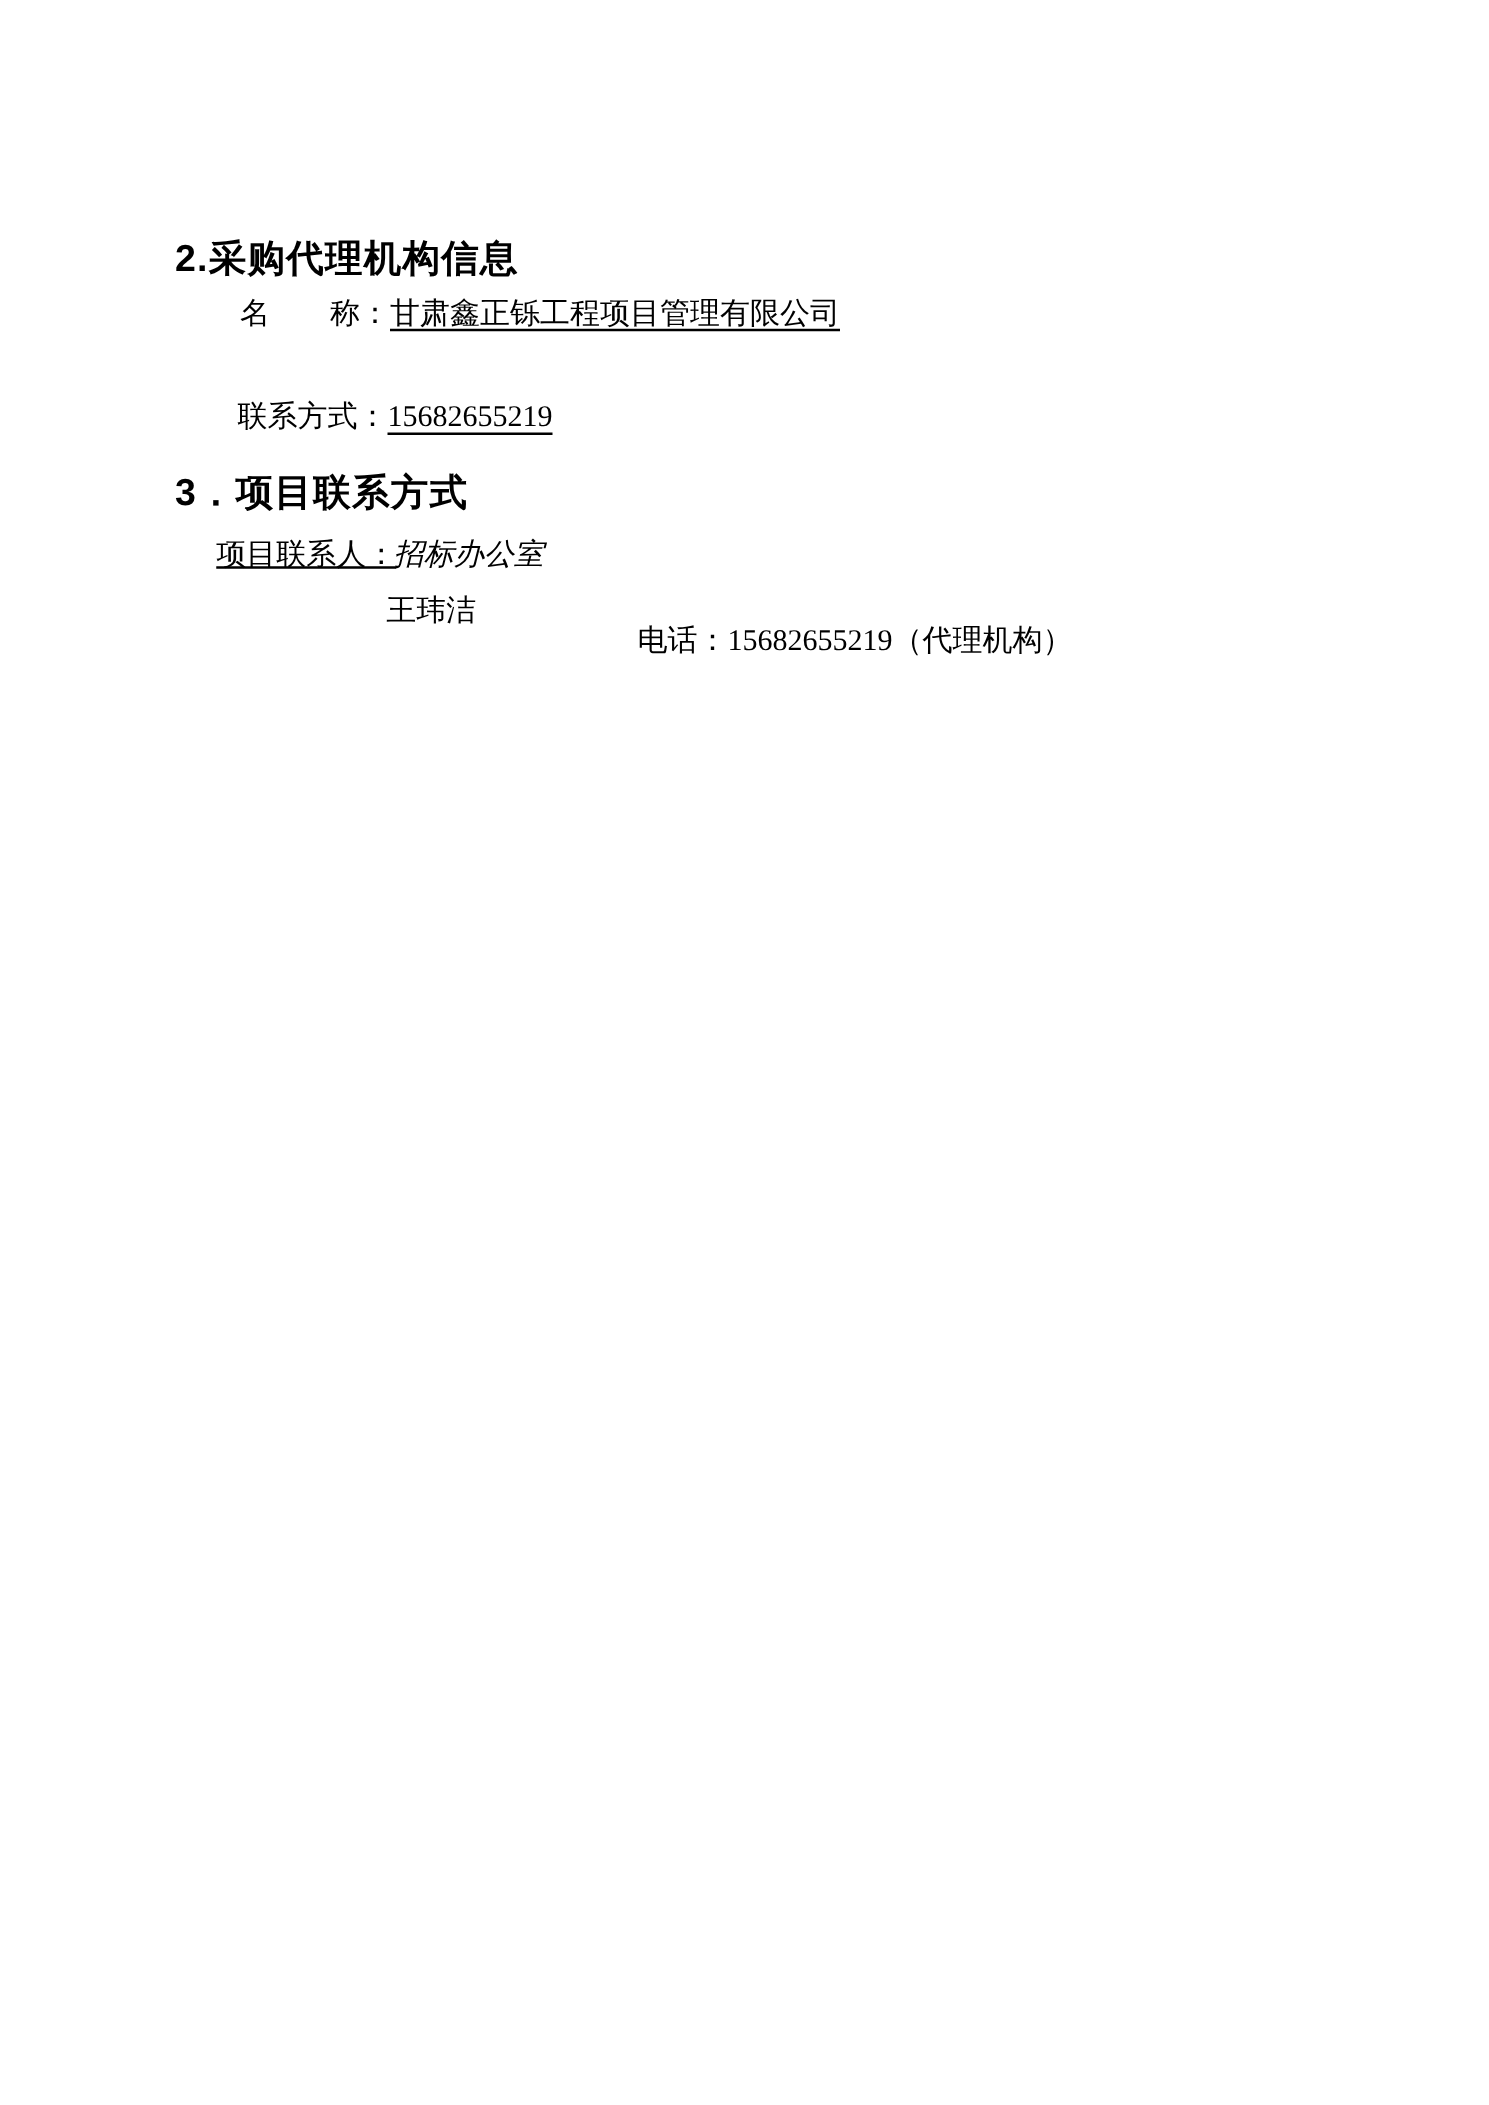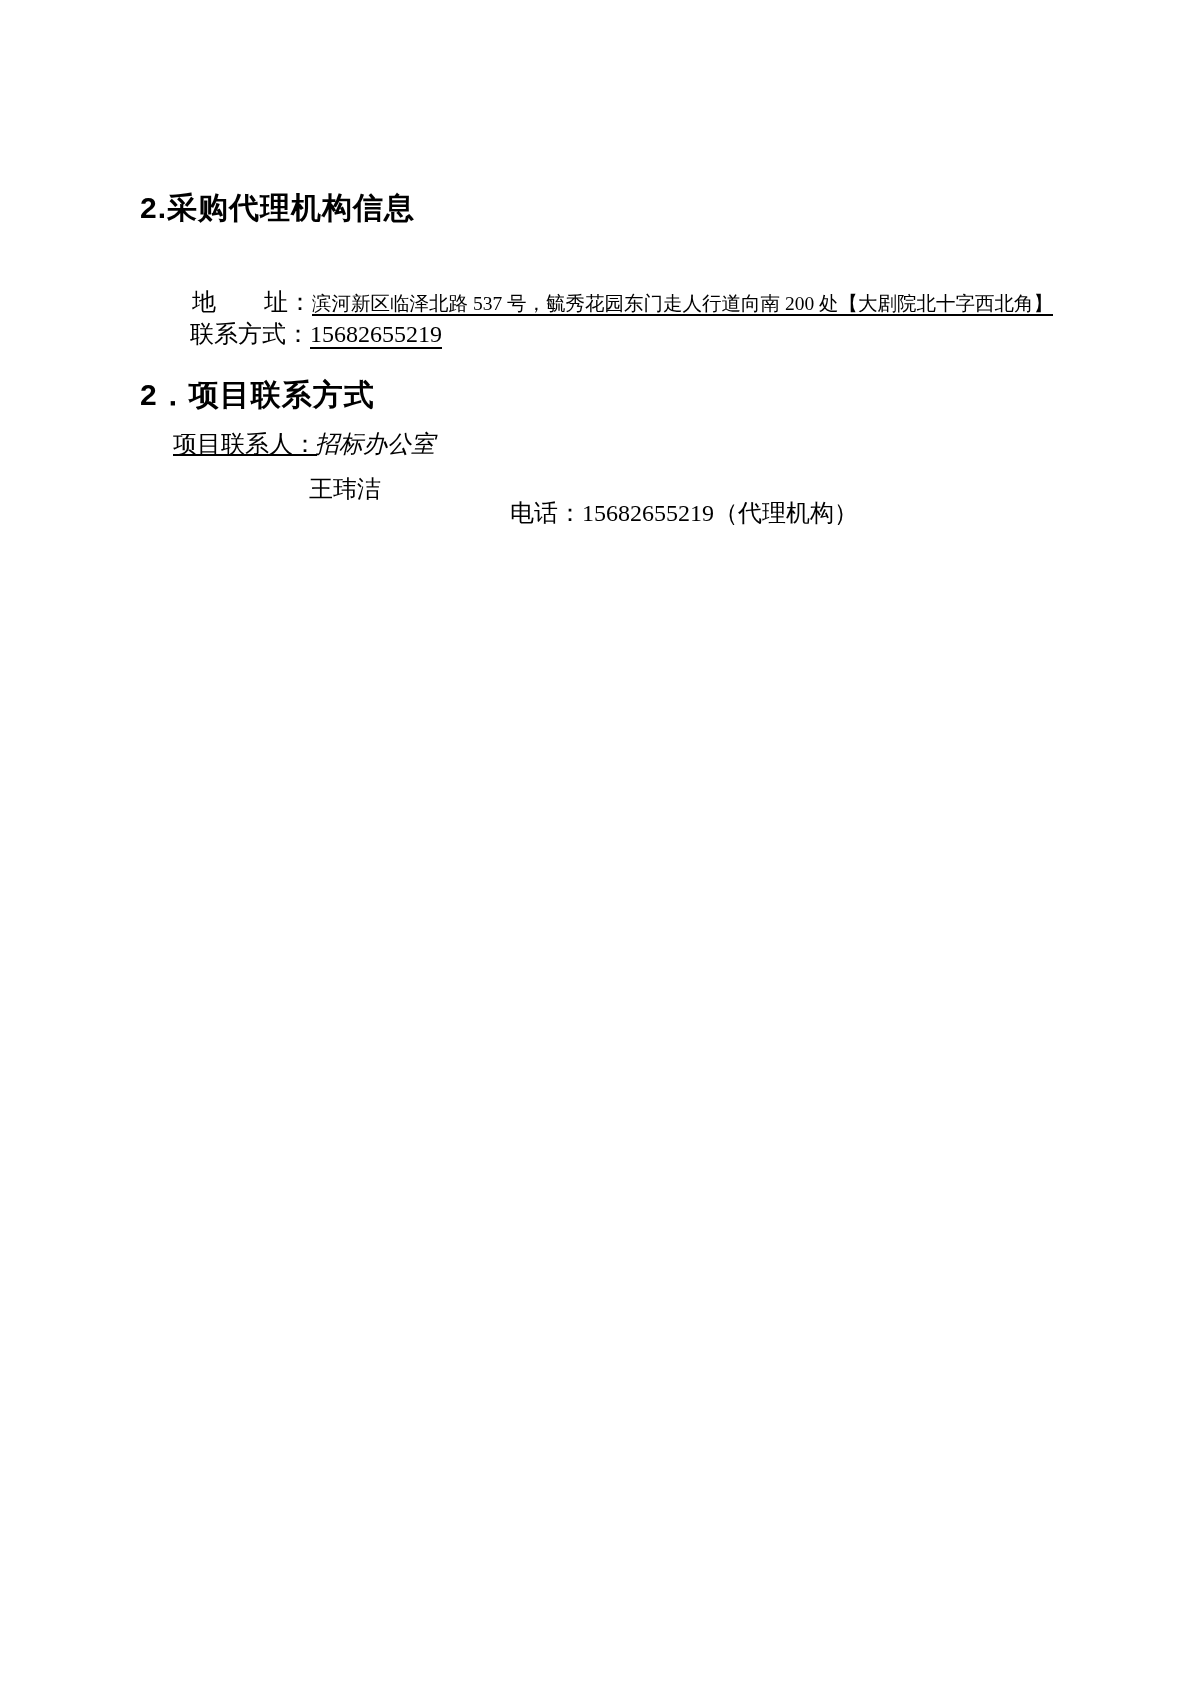--- a/index.html
+++ b/index.html
@@ -41,30 +41,30 @@
     text-underline-offset: 4px;
   }
 </style>
 </head>
 <body>
 
 <div class="page">
 
   <div class="abs heading" style="left:140px; top:146px;">2.采购代理机构信息</div>
 
+  <div class="abs body-text" style="left:192px; top:193px;">
+    <span>名　　称：</span><span class="value-underline">甘肃鑫正铄工程项目管理有限公司</span>
+  </div>
 
-  <div class="abs body-text" style="left:192px; top:244px;">
-    <span>地　　址：</span><span class="value-underline addr-value">滨河新区临泽北路 537 号，毓秀花园东门走人行道向南 200 处【大剧院北十字西北角】</span>
-  </div>
 
   <div class="abs body-text" style="left:190px; top:276px;">
     <span>联系方式：</span><span class="value-underline">15682655219</span>
   </div>
 
-  <div class="abs heading" style="left:140px; top:333px;">2．项目联系方式</div>
+  <div class="abs heading" style="left:140px; top:333px;">3．项目联系方式</div>
 
   <div class="abs body-text" style="left:173px; top:386px;text-decoration:underline;">项目联系人：</div>
   <div class="abs body-text" style="left:315px; top:386px;font-style:italic;">招标办公室</div>
 
   <div class="abs body-text" style="left:309px; top:431px;">王玮洁</div>
   <div class="abs body-text" style="left:510px; top:455px;">电话：15682655219（代理机构）</div>
 
 </div>
 
 </body></html>

